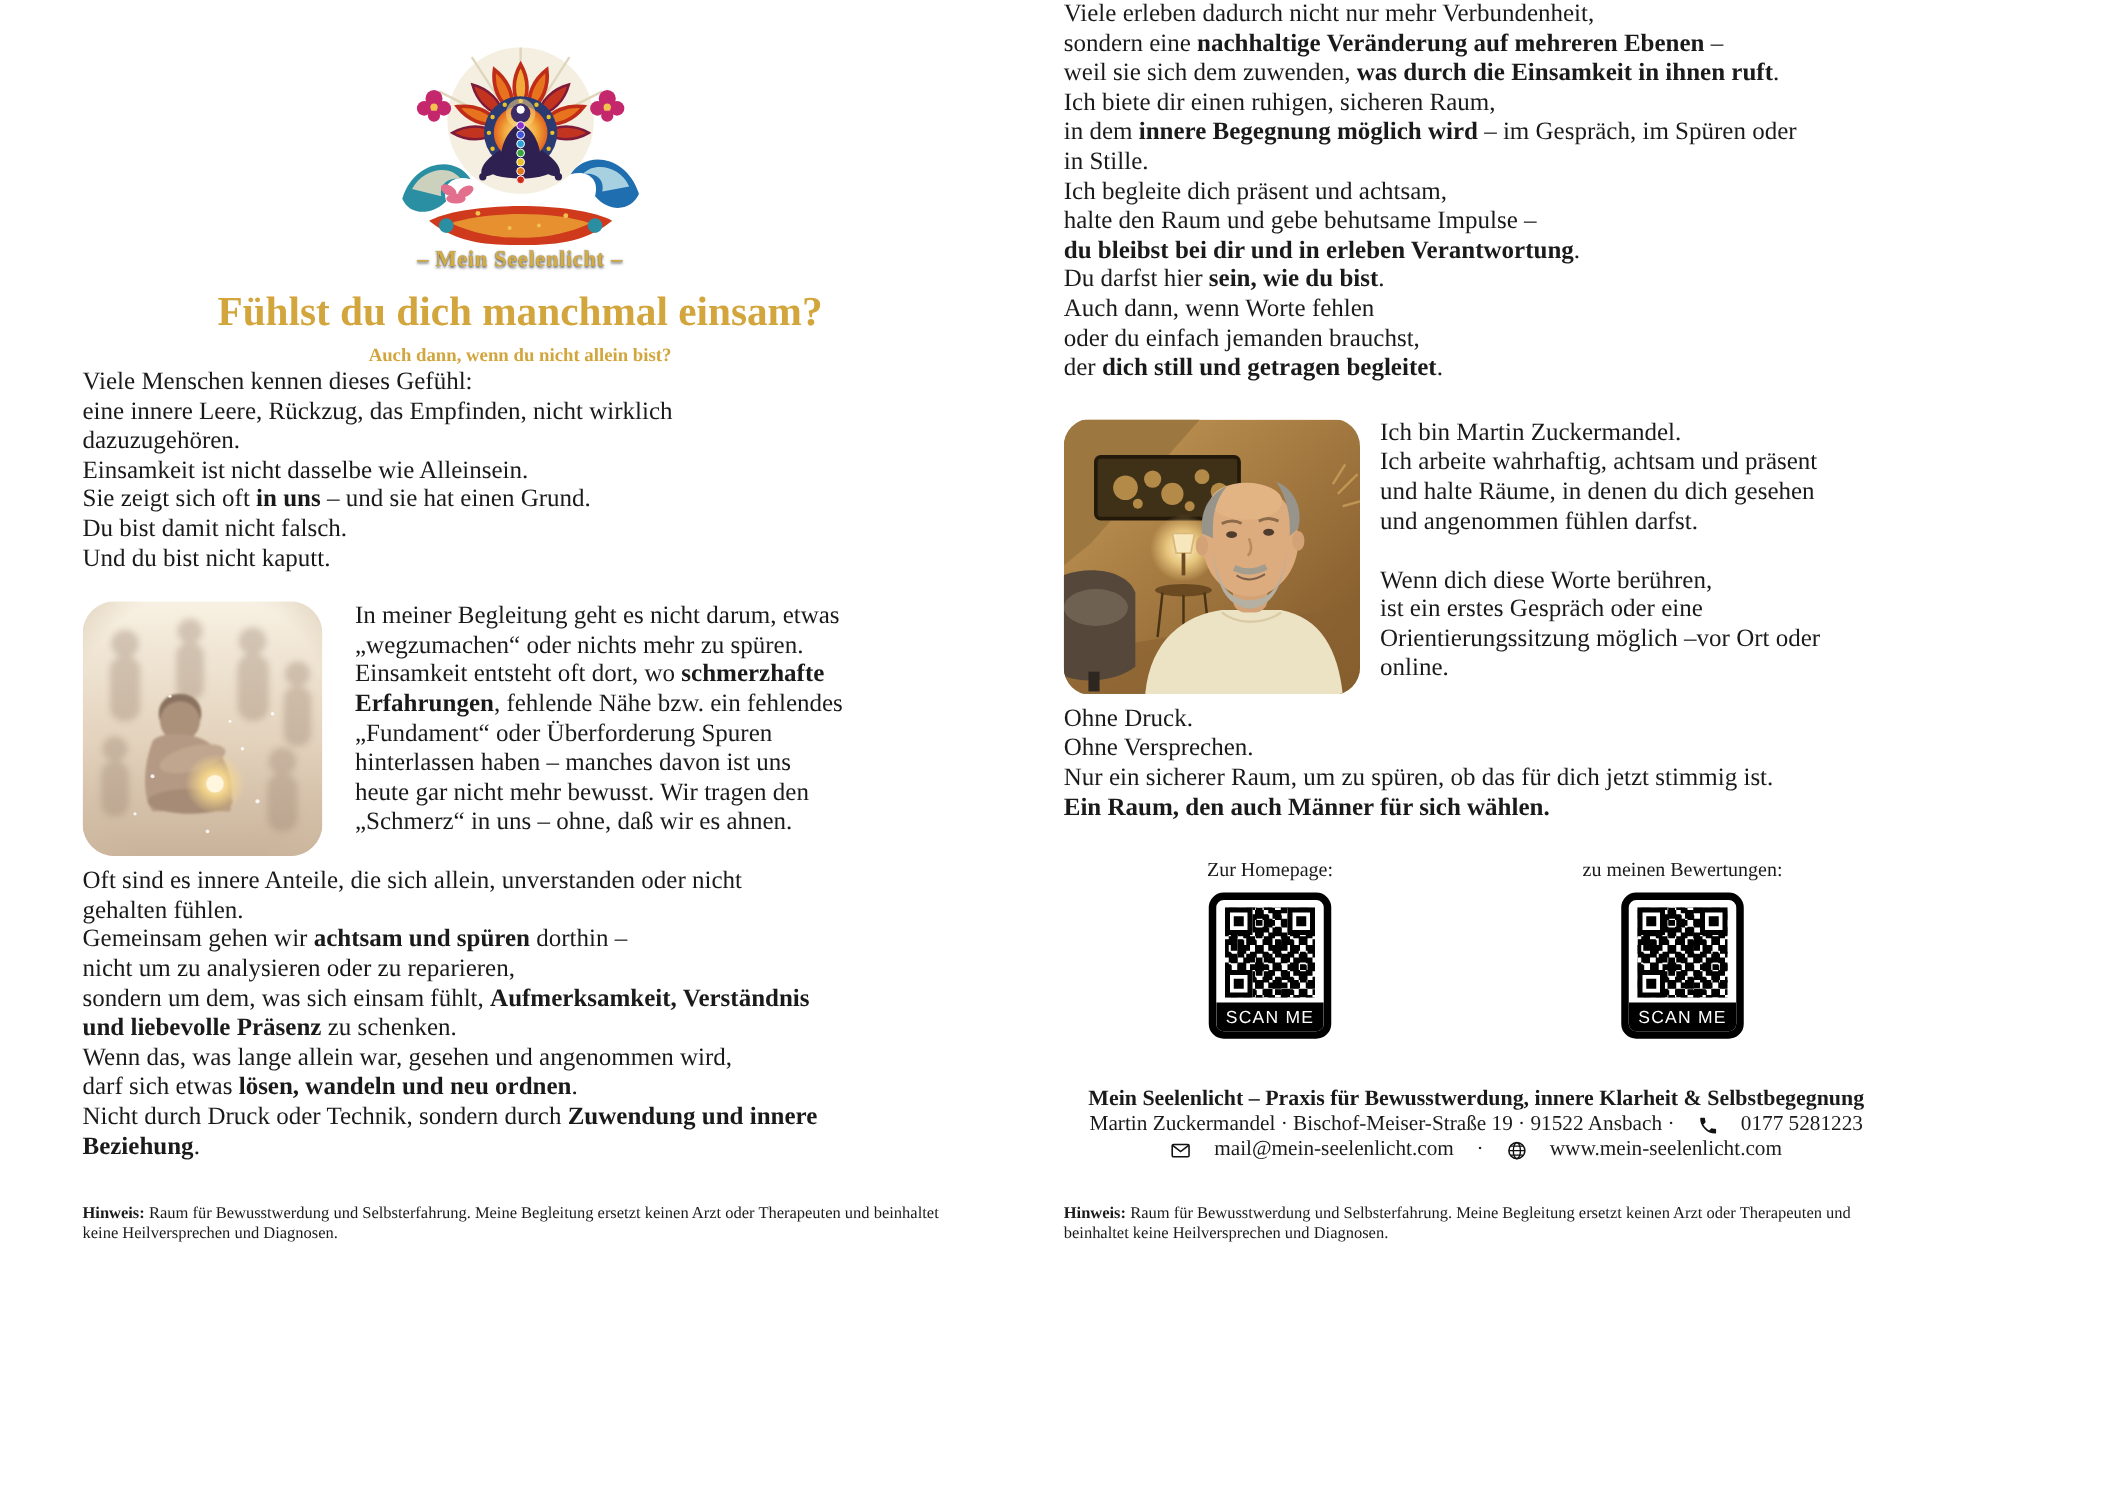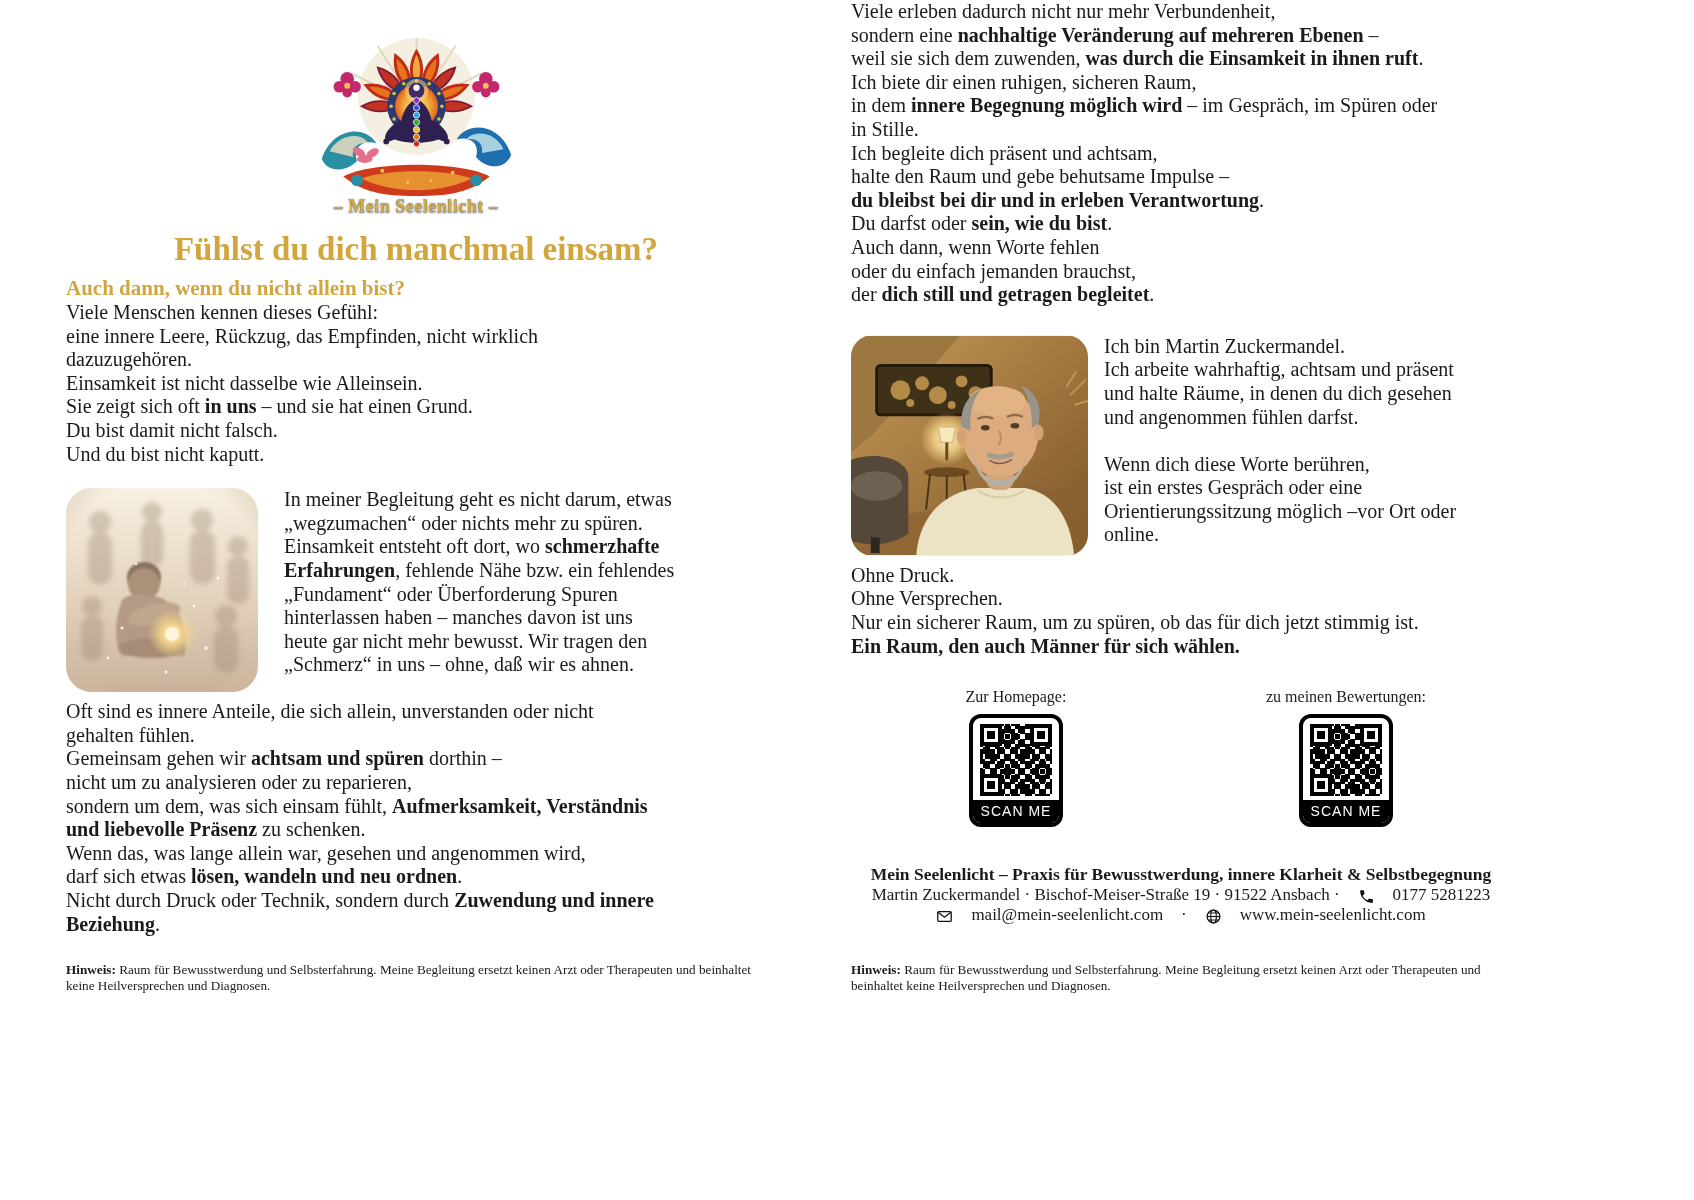--- a/index.html
+++ b/index.html
@@ -6,21 +6,21 @@
   .page{position:relative;width:1694px;height:1200px;background:#ffffff;overflow:hidden;
         font-family:"Liberation Serif","DejaVu Serif",serif;color:#1a1a1a;}
   .col{position:absolute;top:0;height:1024px;}
   .col-left{left:66px;width:700px;}
   .col-right{left:851px;width:660px;}
 
   .logo-wrap{text-align:center;padding-top:34px;}
   .brand-name{font-size:18px;font-weight:700;color:#d4ac45;letter-spacing:.5px;margin-top:-8px;text-align:center;
               text-shadow:0 1px 2px rgba(80,80,80,.85), 0 0 1px #6a6a6a;}
   h1.title{margin:14px 0 0;text-align:center;font-size:33px;line-height:36px;color:#d2a53d;font-weight:700;}
-  .subtitle{margin-top:9px;font-size:21px;color:#d2a53d;font-weight:700;}
+  .subtitle{margin-top:9px;text-align:center;font-size:15px;color:#d2a53d;font-weight:700;}
 
   p.body{font-size:20px;line-height:23.6px;margin:0;white-space:pre-line;}
   b{font-weight:700;}
 
   .l-p1{margin-top:32px;}
   .l-p2{margin-top:26px;}
   .l-fig{margin-top:22px;}
   .l-p4{margin-top:26px;clear:both;}
   .l-p5{margin-top:30px;}
 
@@ -31,21 +31,21 @@
   .r-p5{margin-top:26px;clear:both;}
 
   figure{margin:0;}
   .child-illustration{float:left;width:192px;height:204px;margin:0 26px 8px 0;border-radius:26px;overflow:hidden;}
   .portrait-photo{float:left;width:237px;height:221px;margin:0 16px 8px 0;border-radius:22px;overflow:hidden;}
   .child-illustration svg,.portrait-photo svg{display:block;width:100%;height:100%;}
 
   .qr-row{display:flex;margin-top:30px;clear:both;}
   .qr-cell{flex:1;display:flex;flex-direction:column;align-items:center;}
   .qr-label{font-size:16px;margin-bottom:8px;}
-  .qr-frame{border:4px solid #000000;border-radius:12px;overflow:hidden;background:#fff;}
+  .qr-frame{border:6px solid #000000;border-radius:12px;overflow:hidden;background:#fff;}
   .qr-pad{padding:6px 7px 4px;}
   .qr-grid{width:72px;height:72px;position:relative;
     background:
       repeating-conic-gradient(#000 0% 25%, transparent 0% 50%) 3px 2px/14px 14px,
       repeating-conic-gradient(#000 0% 25%, #fff 0% 50%) 0 0/10px 10px;}
   .finder{position:absolute;width:22px;height:22px;background:#fff;border:4px solid #000;box-sizing:border-box;}
   .finder::after{content:"";position:absolute;inset:3px;background:#000;}
   .finder.tl{top:0;left:0}.finder.tr{top:0;right:0}.finder.bl{bottom:0;left:0}
   .scan-bar{background:#000;color:#fff;font-family:"Liberation Sans","DejaVu Sans",sans-serif;
             font-size:14px;letter-spacing:1px;text-align:center;padding:3px 0 4px;}
@@ -283,21 +283,21 @@
 
     <p class="body r-p1"><span>Viele erleben dadurch nicht nur mehr Verbundenheit,
 sondern eine </span><b>nachhaltige Veränderung auf mehreren Ebenen</b><span> –
 weil sie sich dem zuwenden, </span><b>was durch die Einsamkeit in ihnen ruft</b><span>.</span></p>
     <p class="body r-p2"><span>Ich biete dir einen ruhigen, sicheren Raum,
 in dem </span><b>innere Begegnung möglich wird</b><span> – im Gespräch, im Spüren oder
 in Stille.
 Ich begleite dich präsent und achtsam,
 halte den Raum und gebe behutsame Impulse –
 </span><b>du bleibst bei dir und in erleben Verantwortung</b><span>.</span></p>
-    <p class="body r-p3"><span>Du darfst oder </span><b>sein, wie du bist</b><span>.
+    <p class="body r-p3"><span>Du darfst hier </span><b>sein, wie du bist</b><span>.
 Auch dann, wenn Worte fehlen
 oder du einfach jemanden brauchst,
 der </span><b>dich still und getragen begleitet</b><span>.</span></p>
 
     <div class="r-fig">
       <figure class="portrait-photo">
         <svg viewBox="0 0 240 222">
           <defs>
             <linearGradient id="pbg" x1="0" y1="0" x2="1" y2="1">
               <stop offset="0" stop-color="#c79a58"></stop>

